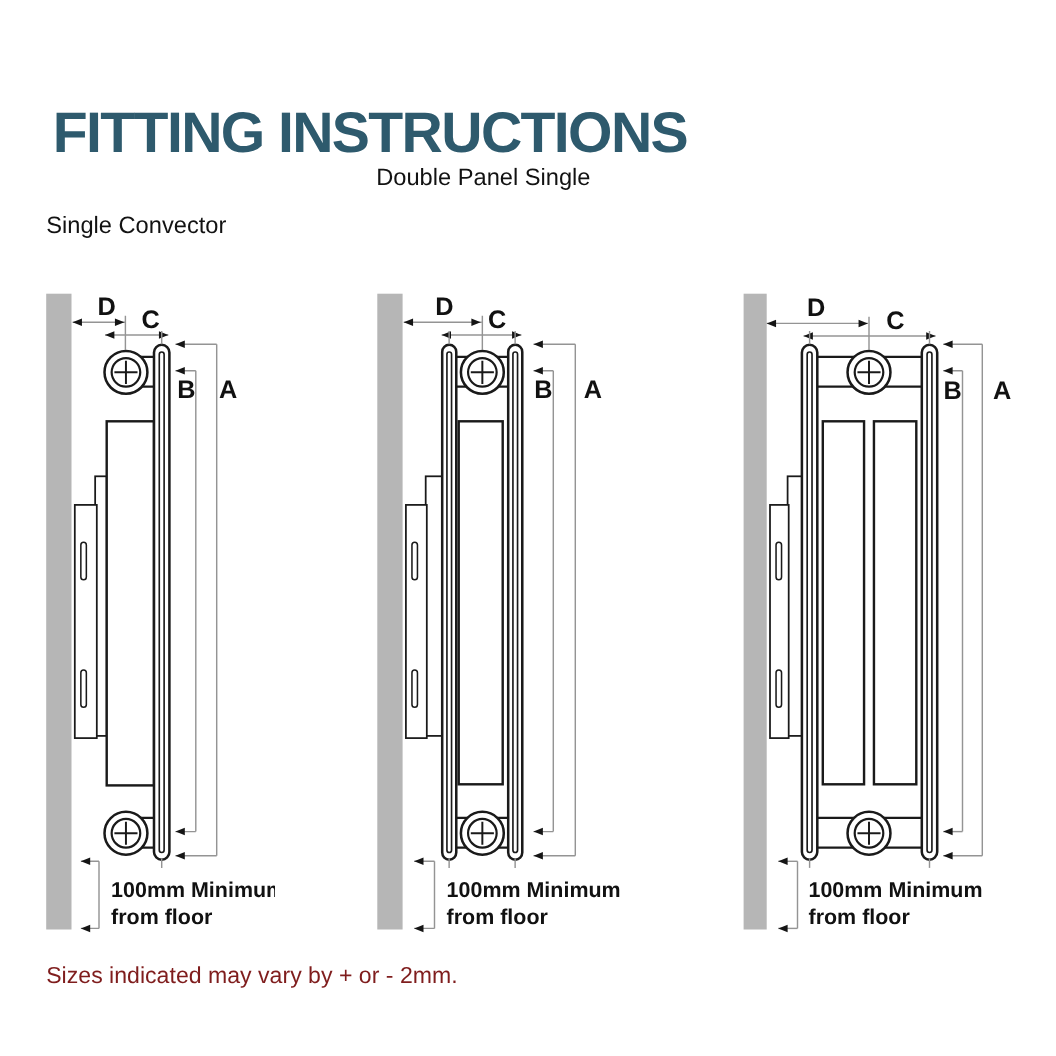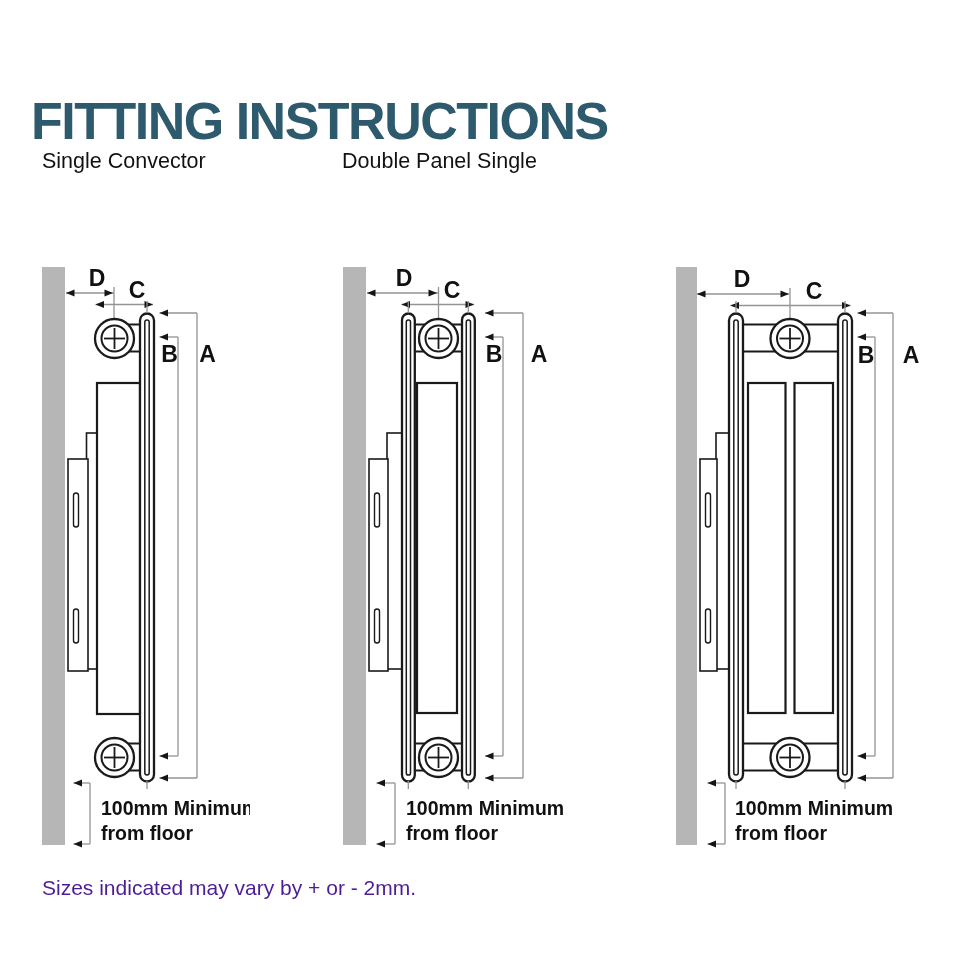--- a/index.html
+++ b/index.html
@@ -3,33 +3,33 @@
 <meta charset="utf-8">
 <style>
   html,body{margin:0;padding:0;}
   body{
     width:960px;height:960px;position:relative;background:#ffffff;
     font-family:"Liberation Sans",sans-serif;color:#111;
     overflow:hidden;
   }
   .abs{position:absolute;}
   #page-title{
-    left:31px;top:56px;
+    left:48px;top:56px;
     font-size:52px;font-weight:700;letter-spacing:-1.5px;
     color:#2e5a6d;white-space:nowrap;
   }
   .col-header{
     top:148px;font-size:21.5px;line-height:26px;color:#121212;
   }
   .col-header span{display:block;}
-  #col-header-1{left:42px;width:290px;}
+  #col-header-1{left:42px;width:290px;margin-top:44px;}
   #col-header-2{left:342px;width:300px;}
   #col-header-3{left:672px;width:280px;}
   #page-footer{
-    left:42px;top:876px;font-size:21px;color:#4c1d95;white-space:nowrap;
+    left:42px;top:876px;font-size:21px;color:#7f1d1d;white-space:nowrap;
   }
   svg{display:block;}
   
   .wall{fill:#b6b6b6;stroke:none;}
   .s2 {fill:#ffffff;stroke:#1a1a1a;stroke-width:2.3;}
   .s22{fill:#ffffff;stroke:#1a1a1a;stroke-width:2.2;}
   .s16{fill:#ffffff;stroke:#1a1a1a;stroke-width:1.6;}
   .s14{fill:#ffffff;stroke:#1a1a1a;stroke-width:1.4;}
   .inr{fill:#ffffff;stroke:#1a1a1a;stroke-width:1.5;}
   .ln2{fill:none;stroke:#1a1a1a;stroke-width:2;}

